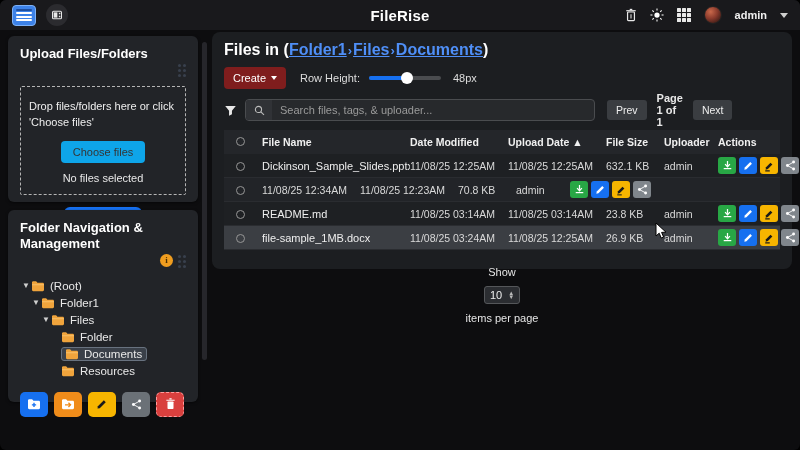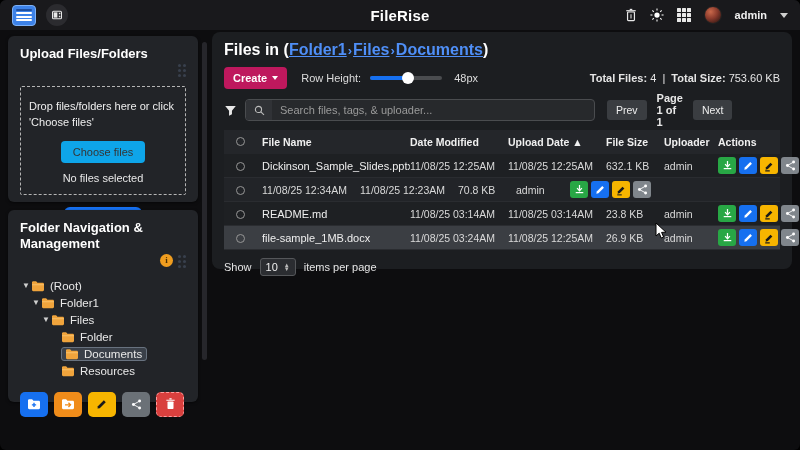--- a/index.html
+++ b/index.html
@@ -54,21 +54,21 @@
   
   .scroll-strip { position:absolute; left:202px; top:42px; width:5px; height:318px; background:#26262b; border-radius:3px; }
 
   
   .main-card { position:absolute; left:212px; top:32px; width:580px; height:237px; background:#1c1e21; border-radius:8px; padding:9px 12px 8px; }
   .main-title { color:#fff; font-size:16px; font-weight:bold; }
   .main-title a { color:#4f8ff7; text-decoration:underline; }
   .main-title .sep { color:#4f8ff7; font-size:13px; padding:0 1px; }
 
   .toolbar { display:flex; align-items:center; margin-top:8px; height:22px; }
-  .create-btn { background:#be185d; color:#fff; border:none; border-radius:4px; font-size:11px; font-weight:bold; padding:5px 9px; display:flex; align-items:center; gap:5px; font-family:inherit; }
+  .create-btn { background:#7f1d1d; color:#fff; border:none; border-radius:4px; font-size:11px; font-weight:normal; padding:5px 9px; display:flex; align-items:center; gap:5px; font-family:inherit; }
   .create-btn .caret-down { border-top-color:#fff; border-left-width:3.5px; border-right-width:3.5px; border-top-width:4px; }
   .rowheight-label { color:#ddd; font-size:11px; margin-left:14px; }
   .slider { position:relative; width:72px; height:4px; border-radius:2px; background:#4a4c4f; margin-left:9px; }
   .slider .fill { position:absolute; left:0; top:0; bottom:0; width:53%; background:#1670f0; border-radius:2px; }
   .slider .thumb { position:absolute; left:53%; top:50%; transform:translate(-50%,-50%); width:12px; height:12px; border-radius:50%; background:#fff; }
   .rowheight-value { color:#ddd; font-size:11px; margin-left:12px; }
   .totals { margin-left:auto; color:#e5e5e5; font-size:11px; }
   .totals b { font-weight:bold; }
 
   .search-row { display:flex; align-items:center; margin-top:10px; height:22px; }
@@ -95,21 +95,21 @@
   .col-fs { width:58px; flex:none; }
   .col-up { width:54px; flex:none; }
   .col-act { flex:1; display:flex; gap:3px; align-items:center; }
   .t-head span { color:#f0f0f0; font-size:10.5px; font-weight:bold; }
   .t-row .cell { color:#d9d9d9; font-size:10.5px; white-space:nowrap; overflow:hidden; }
   .t-row .cell.name { color:#eee; font-size:11px; }
   .cb { width:9px; height:9px; border:1.4px solid #969696; border-radius:50%; background:transparent; display:inline-block; }
   .act-btn { width:18px; height:17px; border:none; border-radius:3px; display:flex; align-items:center; justify-content:center; padding:0; }
   .act-green { background:#28a745; } .act-blue { background:#1670f0; } .act-yellow { background:#f7b500; } .act-gray { background:#80868c; }
 
-  .table-footer { display:flex; align-items:center; margin-top:8px; color:#e5e5e5; font-size:11px; gap:8px; }
+  .table-footer { display:flex; align-items:center; margin-top:16px; color:#e5e5e5; font-size:11px; gap:8px;flex-direction:column; }
   .per-page { background:#2b2d31; border:1px solid #55575a; border-radius:3px; color:#eee; font-size:11px; padding:2px 5px; display:flex; align-items:center; gap:6px; }
   .upDown { display:flex; flex-direction:column; line-height:4px; }
   .upDown i { font-style:normal; font-size:6px; color:#bbb; }
 
   
   .cursor { position:absolute; left:655px; top:222px; z-index:50; }
 </style>
 </head>
 <body>
 
@@ -331,23 +331,20 @@
       <button class="create-btn">
         <span>Create</span>
         <span class="caret-down"></span>
       </button>
       <span class="rowheight-label">Row Height:</span>
       <div class="slider">
         <div class="fill"></div>
         <div class="thumb"></div>
       </div>
       <span class="rowheight-value">48px</span>
-      <span class="totals">
-        <b>Total Files:</b> <span>4</span>&nbsp;&nbsp;<span>|</span>&nbsp;&nbsp;<b>Total Size:</b> <span>753.60 KB</span>
-      </span>
     </div>
 
     <div class="search-row">
       <span class="funnel">
         <svg width="13" height="13" viewBox="0 0 16 16">
             <path d="M1.5 2.5h13L9.8 8.3v4.2l-3.6 2V8.3z" fill="#e8e8e8"></path>
           </svg>
       </span>
       <div class="search-box">
         <span class="mag">

